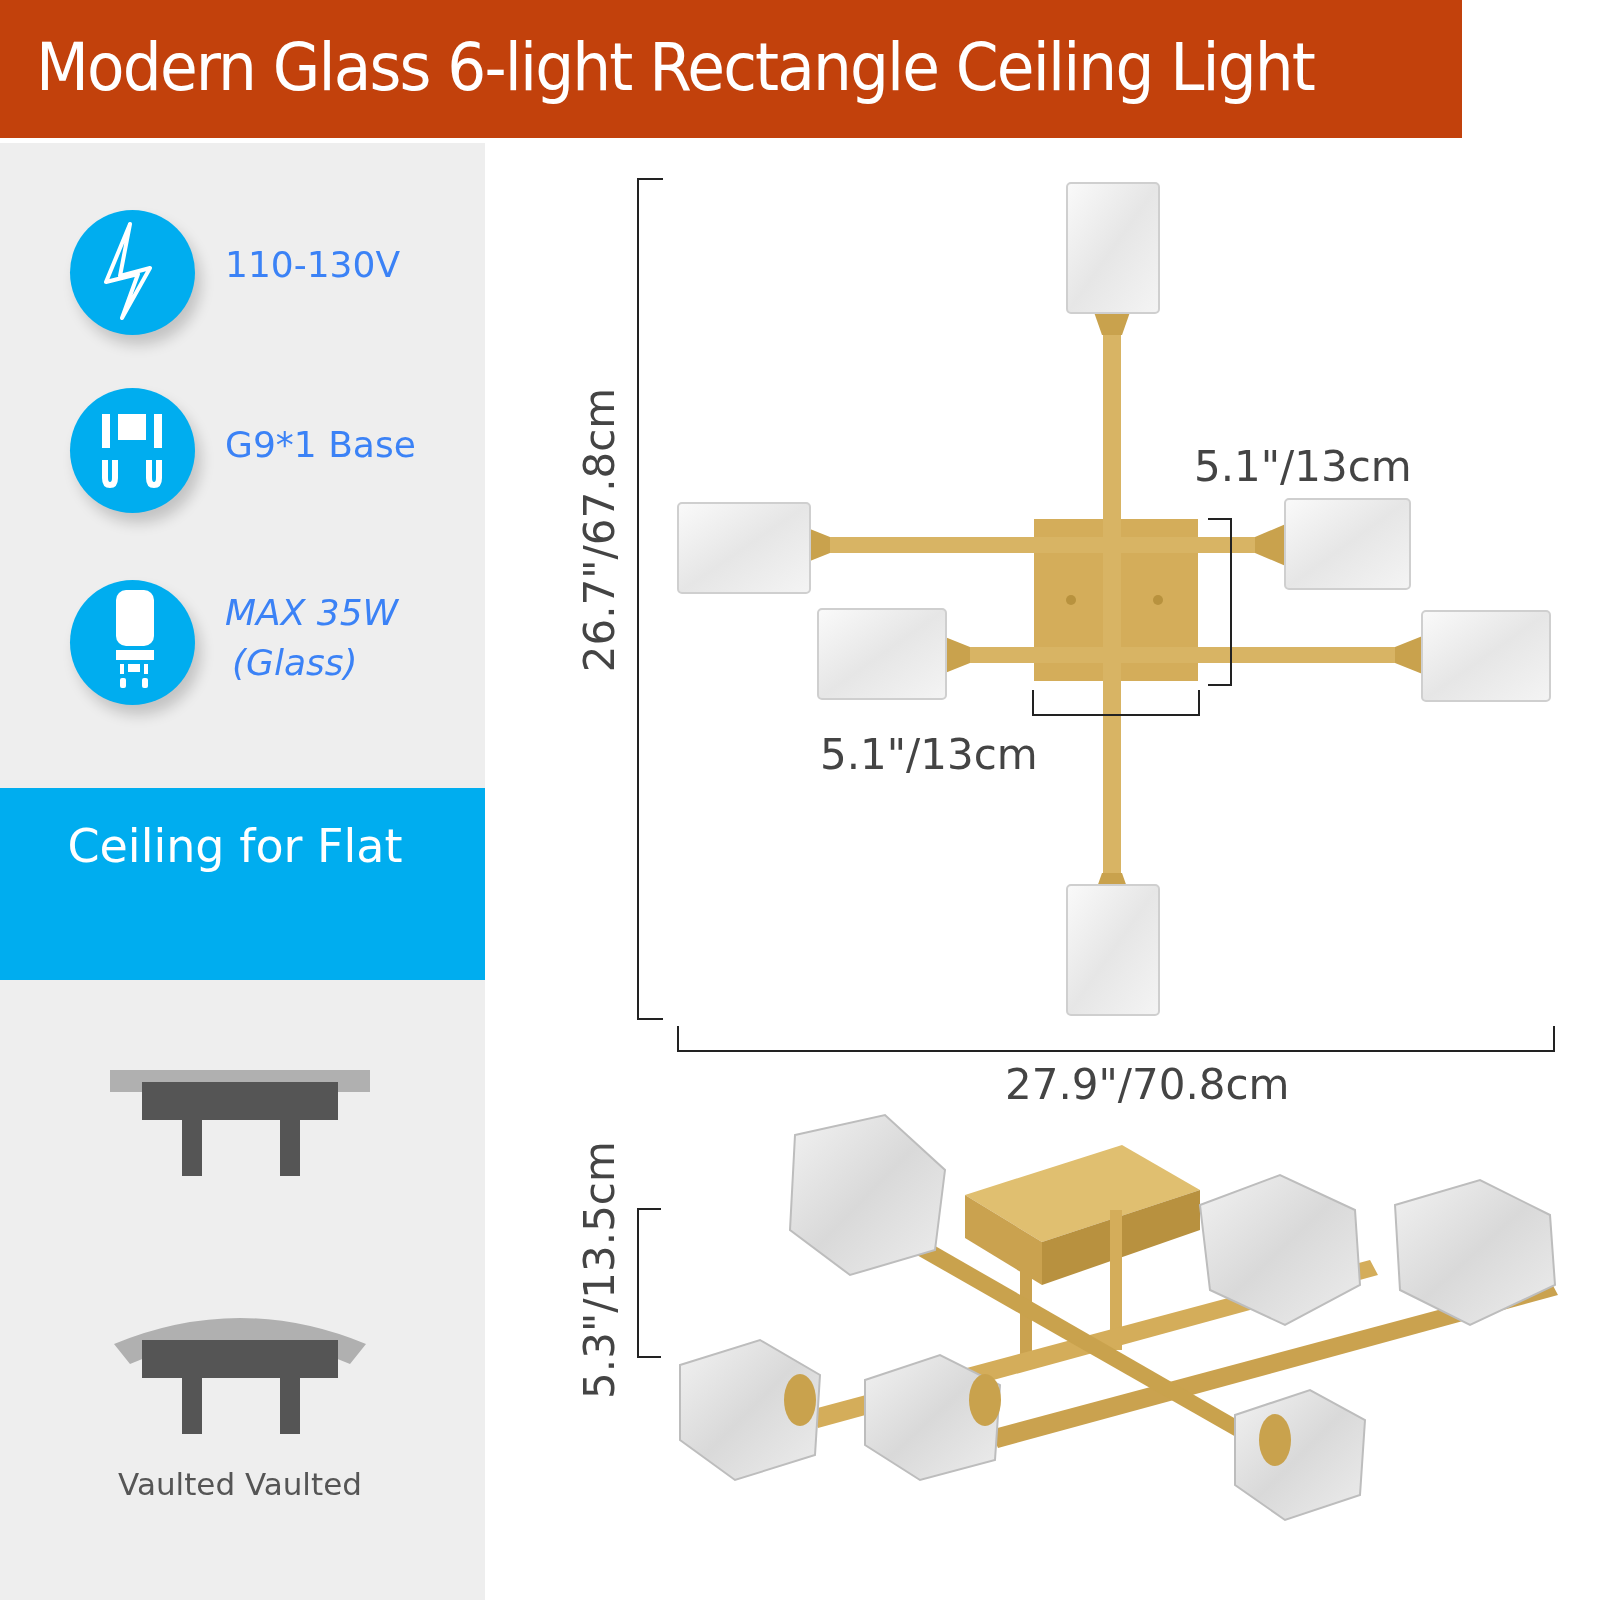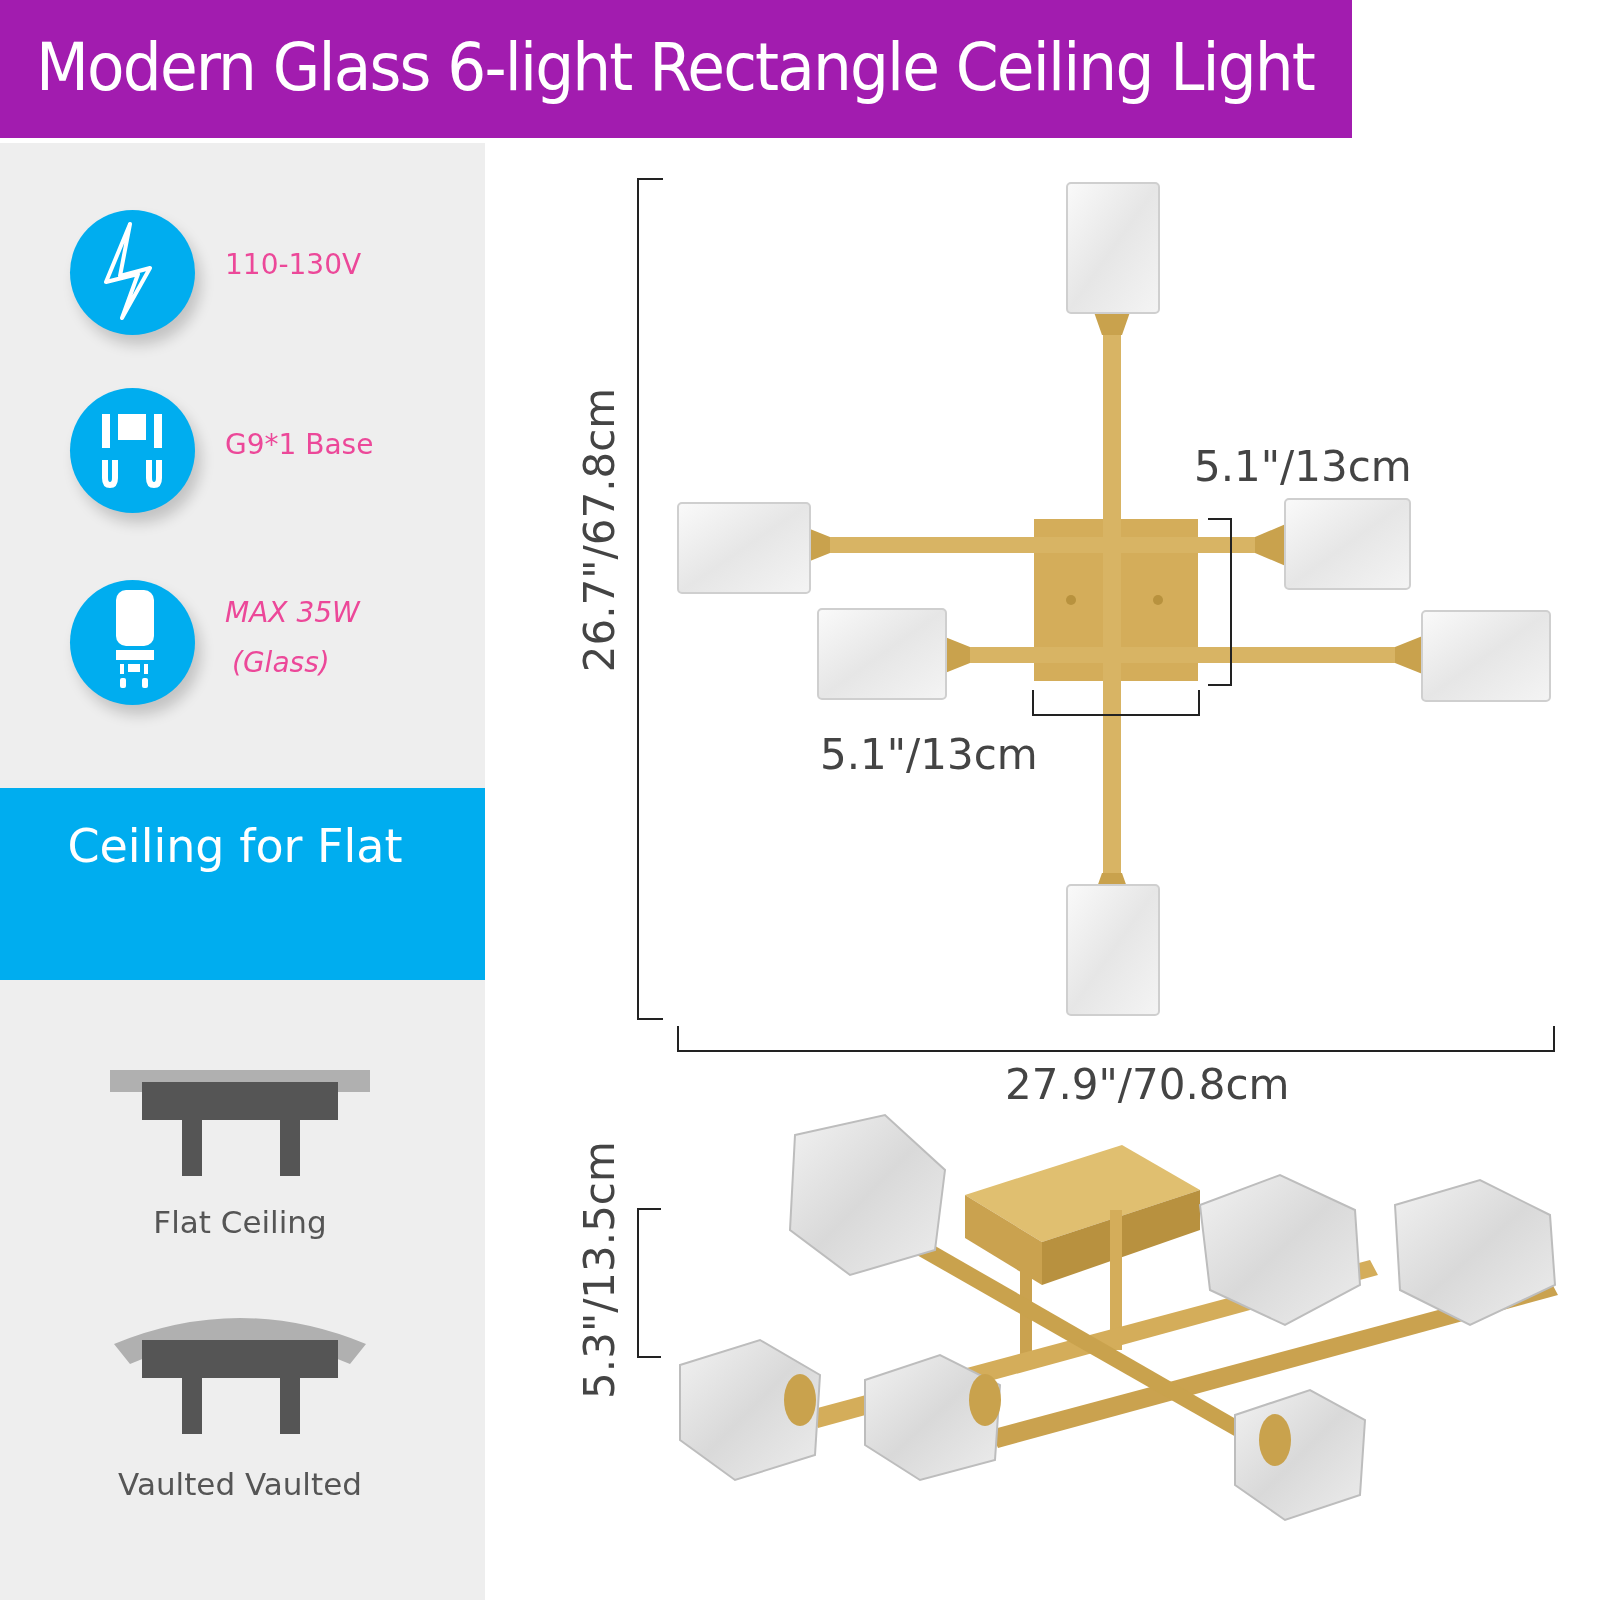--- a/index.html
+++ b/index.html
@@ -1,23 +1,23 @@
 <!DOCTYPE html>
 <html><head>
 <meta charset="utf-8">
 <style>
   html, body { margin: 0; padding: 0; }
   body { width: 1600px; height: 1600px; background: #ffffff; position: relative; overflow: hidden; font-family: "DejaVu Sans", sans-serif; }
-  .header { position: absolute; left: 0; top: 0; width: 1352px; height: 138px; background: #a21caf; }
+  .header { position: absolute; left: 0; top: 0; width: 1462px; height: 138px; background: #c2410c; }
   .header-title { position: absolute; left: 36px; top: 20px; color: #ffffff; font-family: "DejaVu Sans", sans-serif; font-size: 66px; line-height: 96px; letter-spacing: -2px; white-space: nowrap; transform: scaleX(0.93); transform-origin: left center; }
   .left-panel { position: absolute; left: 0; top: 143px; width: 485px; height: 1457px; background: #eeeeee; }
   .spec { position: absolute; left: 70px; width: 420px; height: 130px; }
   .spec-circle { position: absolute; left: 0; top: 0; width: 125px; height: 125px; border-radius: 50%; background: #00adef; box-shadow: 6px 10px 14px rgba(0,0,0,0.18); }
   .spec-circle svg { position: absolute; left: 0; top: 0; }
-  .spec-text { position: absolute; left: 155px; color: #ec4899; font-size: 28px; line-height: 50px; white-space: nowrap; }
+  .spec-text { position: absolute; left: 155px; color: #3b82f6; font-size: 36px; line-height: 50px; white-space: nowrap; }
   .banner { position: absolute; left: 0; top: 788px; width: 485px; height: 192px; background: #00adef; }
   .banner-text { position: absolute; left: 0; top: 24px; width: 470px; text-align: center; color: #ffffff; font-size: 46px; line-height: 68px; }
   .ceiling { position: absolute; left: 110px; width: 260px; }
   .ceiling-label { position: absolute; left: 0; width: 260px; text-align: center; color: #555555; font-size: 31px; line-height: 40px; white-space: nowrap; }
   .dim-text { position: absolute; color: #444444; font-size: 42px; line-height: 50px; white-space: nowrap; }
   .dim-vert { position: absolute; color: #444444; font-size: 42px; line-height: 50px; white-space: nowrap; transform: rotate(-90deg); transform-origin: center center; }
   .bracket { position: absolute; border-color: #222222; border-style: solid; border-width: 0; }
   svg { display: block; }
 </style>
 </head>
@@ -73,21 +73,20 @@
   </div>
 </div>
 
 <div class="ceiling" style="top:1068px;">
   <svg width="260" height="110" viewBox="0 0 260 110">
     <rect x="0" y="2" width="260" height="22" fill="#b0b0b0"></rect>
     <rect x="32" y="14" width="196" height="38" fill="#555555"></rect>
     <rect x="72" y="52" width="20" height="56" fill="#555555"></rect>
     <rect x="170" y="52" width="20" height="56" fill="#555555"></rect>
   </svg>
-  <div class="ceiling-label" style="top:134px;">Flat Ceiling</div>
 </div>
 
 <div class="ceiling" style="top:1306px;">
   <svg width="260" height="130" viewBox="0 0 260 130">
     <path d="M4 38 Q130 -14 256 38 L240 58 Q130 10 20 58 Z" fill="#b0b0b0"></path>
     <rect x="32" y="34" width="196" height="38" fill="#555555"></rect>
     <rect x="72" y="72" width="20" height="56" fill="#555555"></rect>
     <rect x="170" y="72" width="20" height="56" fill="#555555"></rect>
   </svg>
   <div class="ceiling-label" style="top:158px;">Vaulted Vaulted</div>

